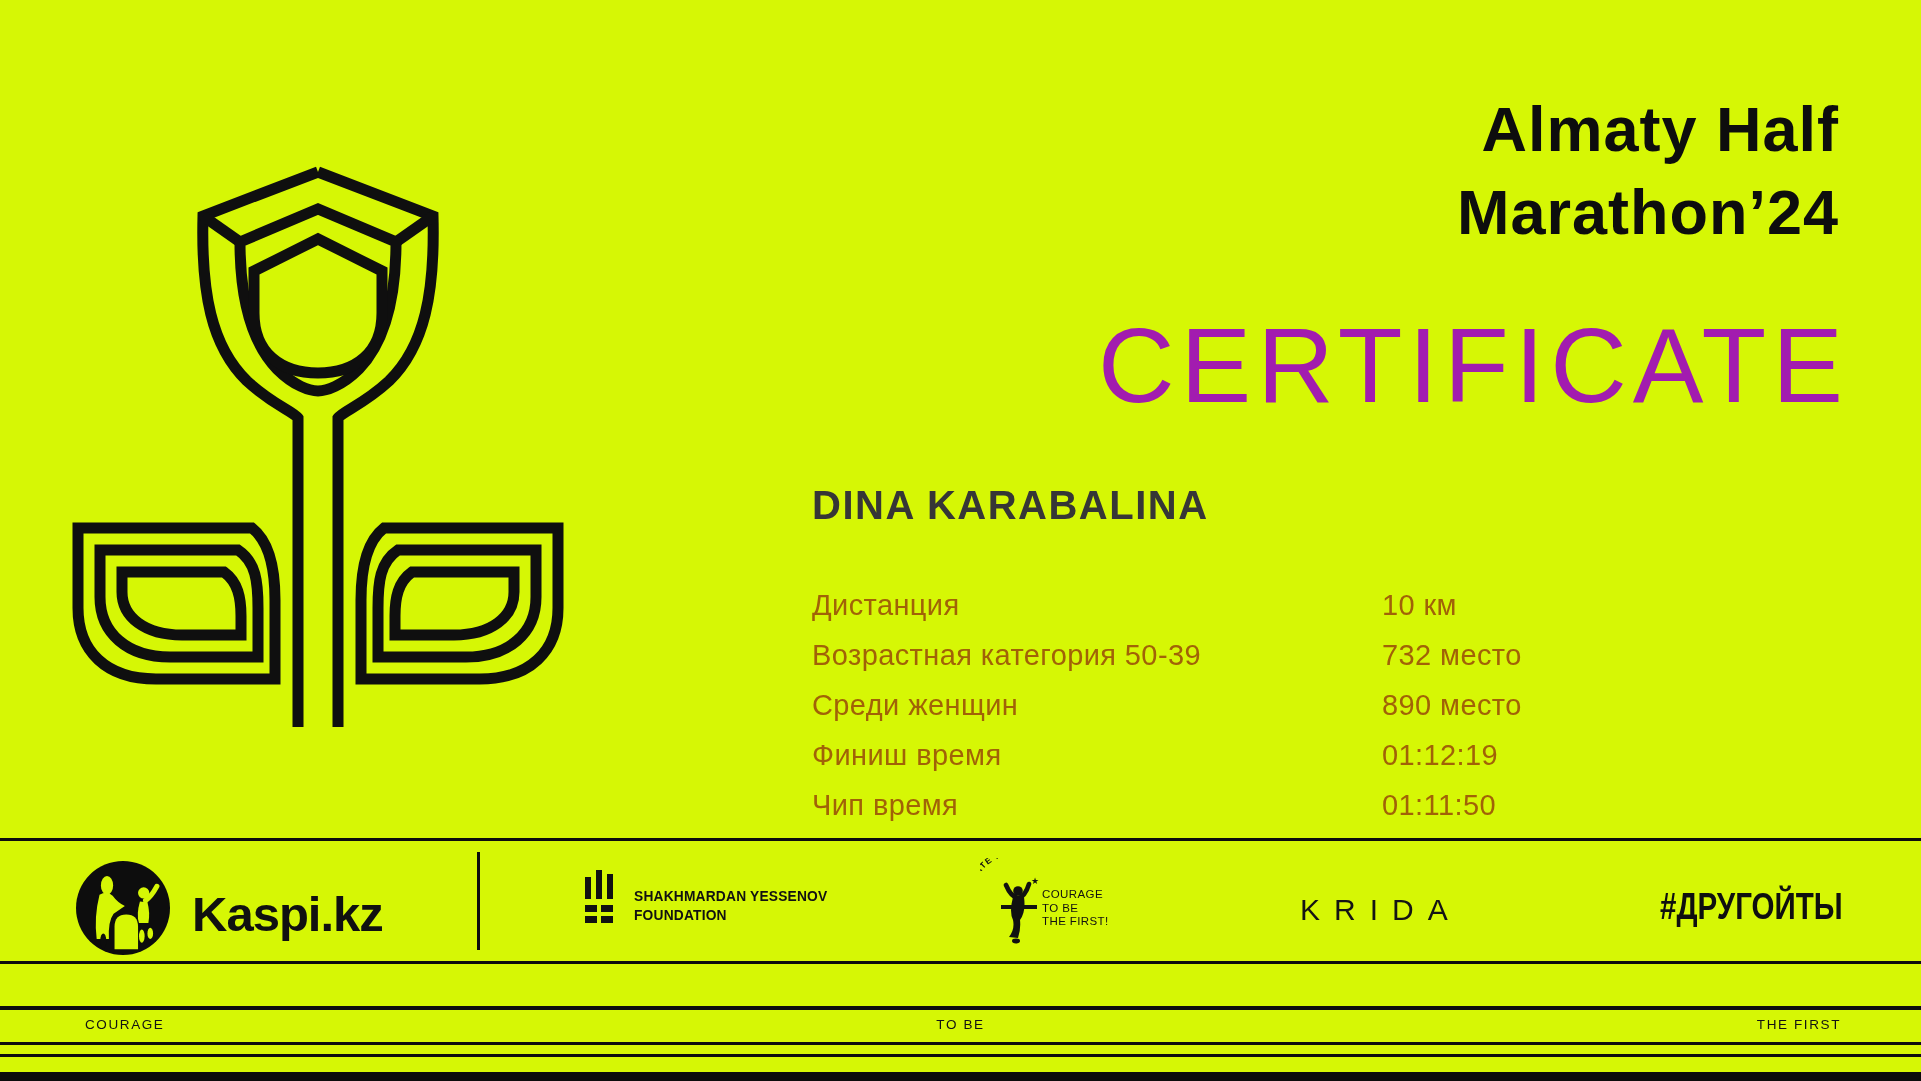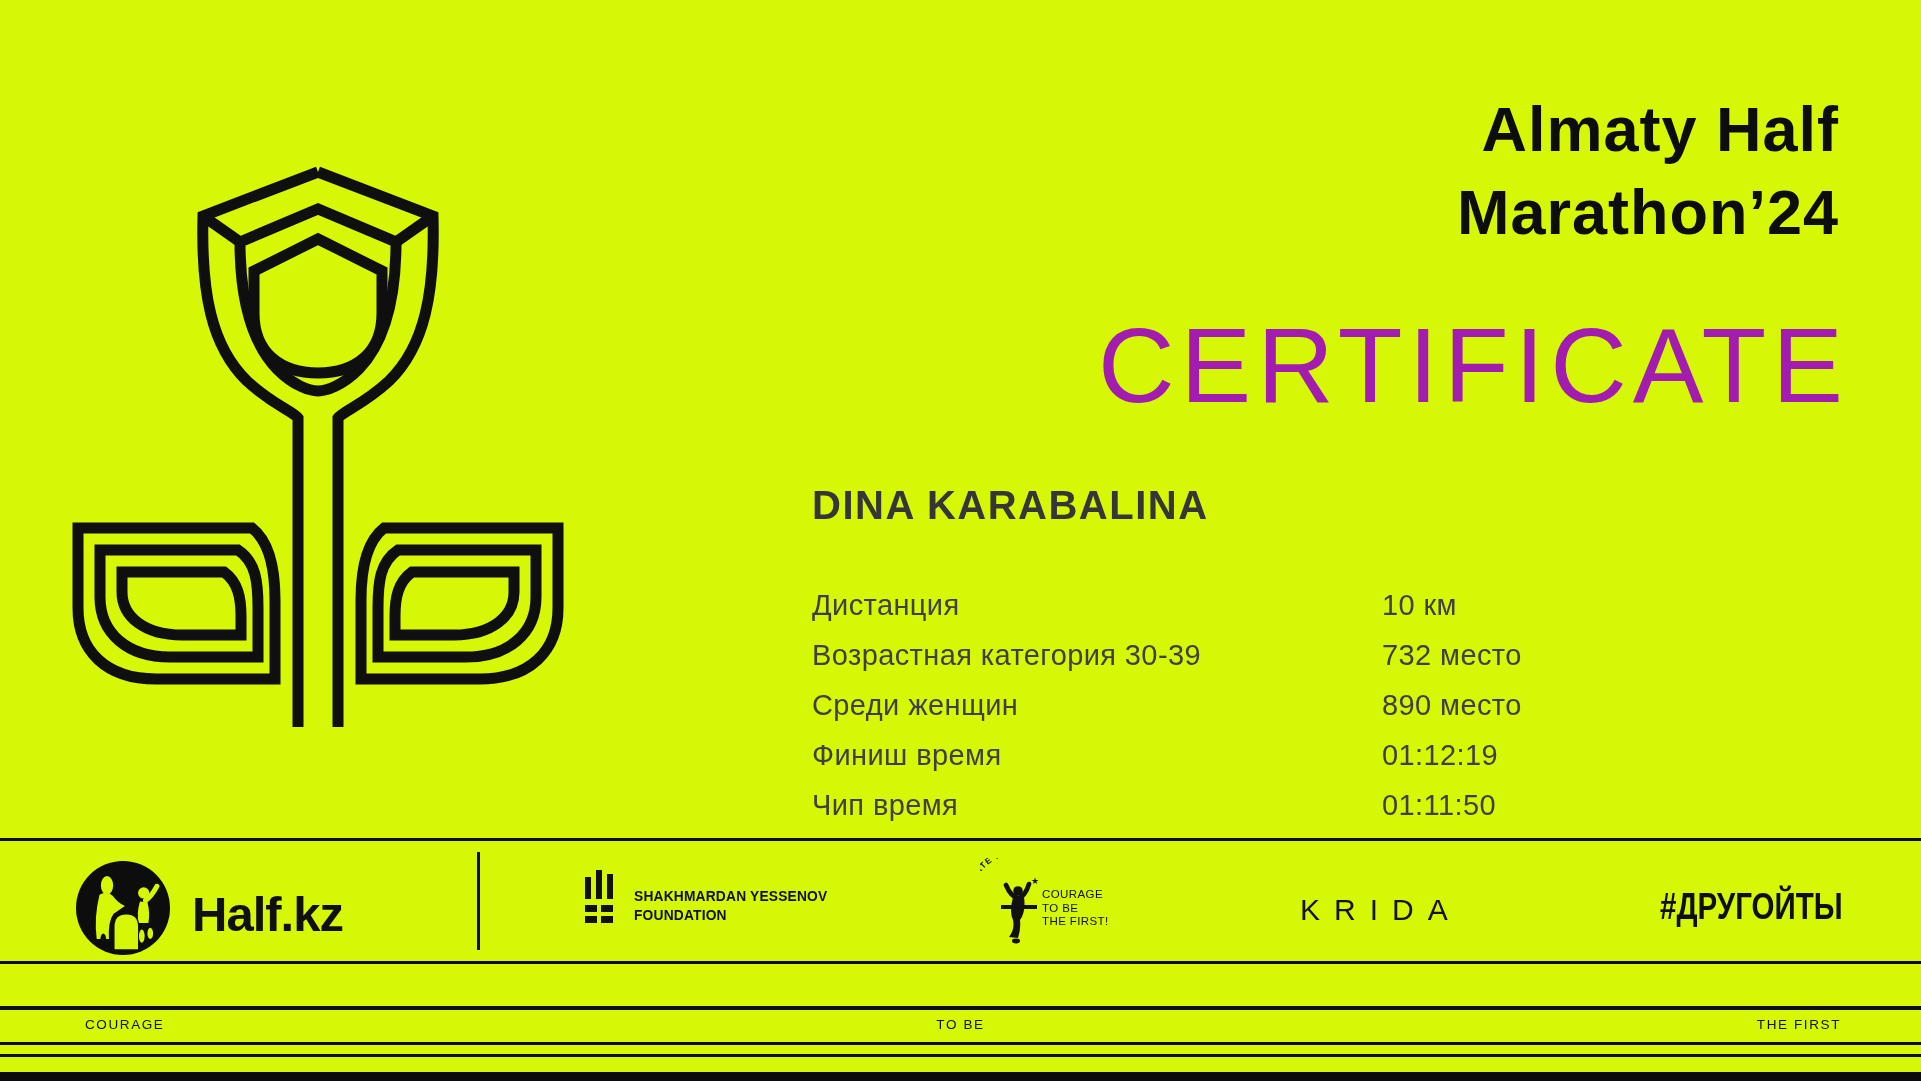--- a/index.html
+++ b/index.html
@@ -24,21 +24,21 @@
     font-size:106px;line-height:106px;font-weight:400;letter-spacing:6px;
     color:#a21caf;white-space:nowrap;
   }
   
   .runner-name{
     position:absolute;left:812px;top:483px;
     font-size:40px;font-weight:700;letter-spacing:1.5px;
     color:#363636;
   }
   .results{position:absolute;left:812px;top:580px;}
-  .result-row{display:flex;line-height:50px;font-size:29px;letter-spacing:.4px;color:#404040;}
+  .result-row{display:flex;line-height:50px;font-size:29px;letter-spacing:.4px;color:#a16207;}
   .result-row .lbl{width:570px;}
   .result-row .val{white-space:nowrap;}
   
   .tulip{position:absolute;left:60px;top:130px;}
   .tulip path{fill:none;stroke:#0f0f0f;stroke-width:11;}
   
   .hline{position:absolute;left:0;width:1921px;background:#0d0d0d;}
   .line-band-top{top:838px;height:3px;}
   .line-band-bottom{top:961px;height:3px;}
   .line-strip-top{top:1006px;height:4px;}
@@ -110,21 +110,21 @@
   <div class="cert-heading">CERTIFICATE</div>
 
   <div class="runner-name">DINA KARABALINA</div>
 
   <div class="results">
     <div class="result-row">
       <div class="lbl">Дистанция</div>
       <div class="val">10 км</div>
     </div>
     <div class="result-row">
-      <div class="lbl">Возрастная категория 30-39</div>
+      <div class="lbl">Возрастная категория 50-39</div>
       <div class="val">732 место</div>
     </div>
     <div class="result-row">
       <div class="lbl">Среди женщин</div>
       <div class="val">890 место</div>
     </div>
     <div class="result-row">
       <div class="lbl">Финиш время</div>
       <div class="val">01:12:19</div>
     </div>
@@ -146,21 +146,21 @@
     <ellipse cx="29" cy="85" rx="3.2" ry="8" fill="#0d0d0d"></ellipse>
 
     <path d="M 41,94 L 41,70 Q 41,57 53.5,57 Q 66,57 66,70 L 66,94 Z" fill="#d6f705"></path>
 
     <circle cx="72" cy="34" r="6" fill="#d6f705"></circle>
     <path d="M 74,42 Q 80,38 86,27" stroke="#d6f705" stroke-width="5.5" stroke-linecap="round" fill="none"></path>
     <path d="M 68,43 Q 64,57 67,66 L 77,66 Q 79,55 76,44 Z" fill="#d6f705"></path>
     <ellipse cx="70" cy="80" rx="3" ry="7" fill="#d6f705"></ellipse>
     <ellipse cx="79" cy="77" rx="3" ry="6" fill="#d6f705"></ellipse>
   </svg>
-  <div class="kaspi-word">Half.kz</div>
+  <div class="kaspi-word">Kaspi.kz</div>
 
   <svg class="yessenov-mark" width="34" height="56" viewBox="0 0 34 56" aria-hidden="true">
     <rect x="1" y="9" width="6" height="22" fill="#111"></rect>
     <rect x="12" y="2" width="6" height="29" fill="#111"></rect>
     <rect x="23" y="6" width="6" height="25" fill="#111"></rect>
     <rect x="1" y="37" width="12" height="7" fill="#111"></rect>
     <rect x="17" y="37" width="12" height="7" fill="#111"></rect>
     <rect x="1" y="48" width="12" height="7" fill="#111"></rect>
     <rect x="17" y="48" width="12" height="7" fill="#111"></rect>
   </svg>

